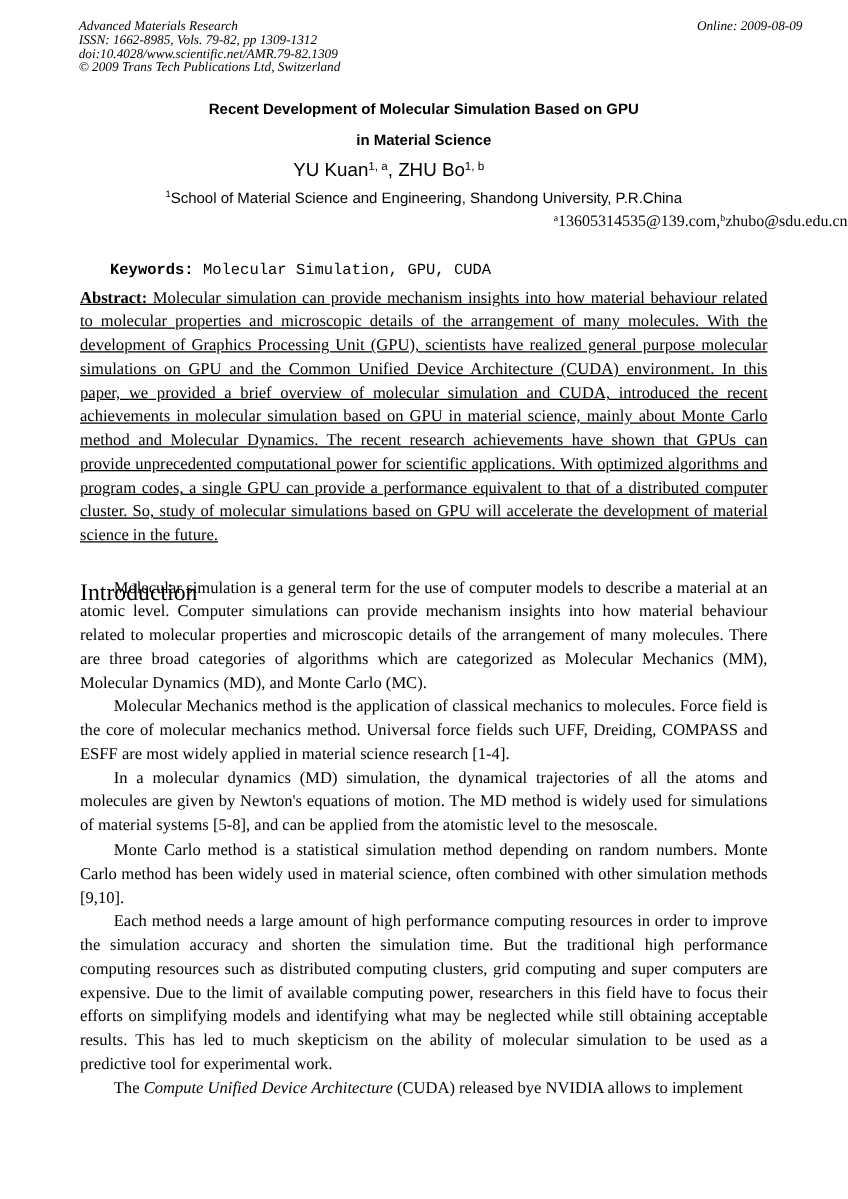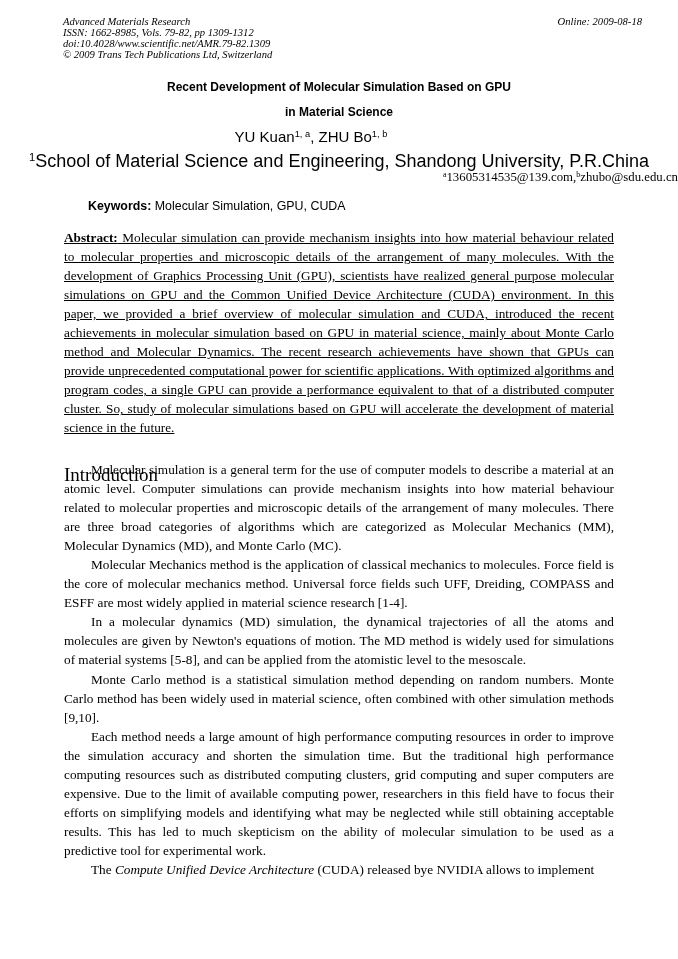--- a/index.html
+++ b/index.html
@@ -5,45 +5,45 @@
   html, body { margin: 0; padding: 0; background: #ffffff; }
   body { width: 678px; height: 959px; position: relative; overflow: hidden; color: #000; }
   .page { position: absolute; left: 0; top: 0; width: 678px; height: 959px; }
   .hdr { position: absolute; font-family: "Liberation Serif", serif; font-style: italic; font-size: 10.6px; line-height: 11px; }
   .hdr-left { left: 63px; top: 16px; }
   .hdr-right { right: 36px; top: 16px; }
   .title { position: absolute; left: 0; width: 678px; text-align: center; font-family: "Liberation Sans", sans-serif; font-weight: bold; font-size: 12px; }
   .t1 { top: 80px; }
   .t2 { top: 105px; }
   .authors { position: absolute; left: 0; width: 622px; top: 128px; text-align: center; font-family: "Liberation Sans", sans-serif; font-size: 15px; }
-  .affil { position: absolute; left: 0; width: 678px; top: 151px; text-align: center; font-family: "Liberation Sans", sans-serif; font-size: 18px; }
+  .affil { position: absolute; left: 0; width: 678px; top: 151px; text-align: center; font-family: "Liberation Sans", sans-serif; font-size: 12px; }
   .emails { position: absolute; left: 0; width: 678px; top: 170px; text-align: right; font-family: "Liberation Serif", serif; font-size: 12.8px; }
   sup { font-size: 0.62em; vertical-align: 0.55em; line-height: 0; }
-  .keywords { position: absolute; left: 64px; top: 199px; font-family: Liberation Sans, sans-serif; font-size: 12.4px; padding-left: 24px; }
+  .keywords { position: absolute; left: 64px; top: 209px; font-family: Liberation Mono, monospace; font-size: 12.4px; padding-left: 24px; }
   .keywords b { font-weight: bold; }
   .body { position: absolute; left: 64px; width: 550px; font-family: "Liberation Serif", serif; font-size: 13.25px; line-height: 19.05px; text-align: justify; }
   .abstract { top: 228px; text-decoration: underline; }
   .intro-head { position: absolute; left: 64px; top: 464px; font-family: "Liberation Serif", serif; font-weight: normal; font-size: 19px; }
   .intro { top: 460px; }
   .body p { margin: 0; text-indent: 27px; }
   .abstract p { text-indent: 0; }
   i { font-style: italic; }
 </style>
 </head>
 <body>
 
 <div class="page">
 
   <div class="hdr hdr-left">
     <div>Advanced Materials Research</div>
     <div>ISSN: 1662-8985, Vols. 79-82, pp 1309-1312</div>
     <div>doi:10.4028/www.scientific.net/AMR.79-82.1309</div>
     <div>© 2009 Trans Tech Publications Ltd, Switzerland</div>
   </div>
-  <div class="hdr hdr-right">Online: 2009-08-18</div>
+  <div class="hdr hdr-right">Online: 2009-08-09</div>
 
   <div class="title t1">Recent Development of Molecular Simulation Based on GPU</div>
   <div class="title t2">in Material Science</div>
 
   <div class="authors"><span>YU Kuan</span><sup>1, a</sup>, <span>ZHU Bo</span><sup>1, b</sup></div>
 
   <div class="affil"><sup>1</sup><span>School of Material Science and Engineering, Shandong University, P.R.China</span></div>
 
   <div class="emails"><sup>a</sup><span>13605314535@139.com,</span><sup>b</sup><span>zhubo@sdu.edu.cn</span></div>
 

